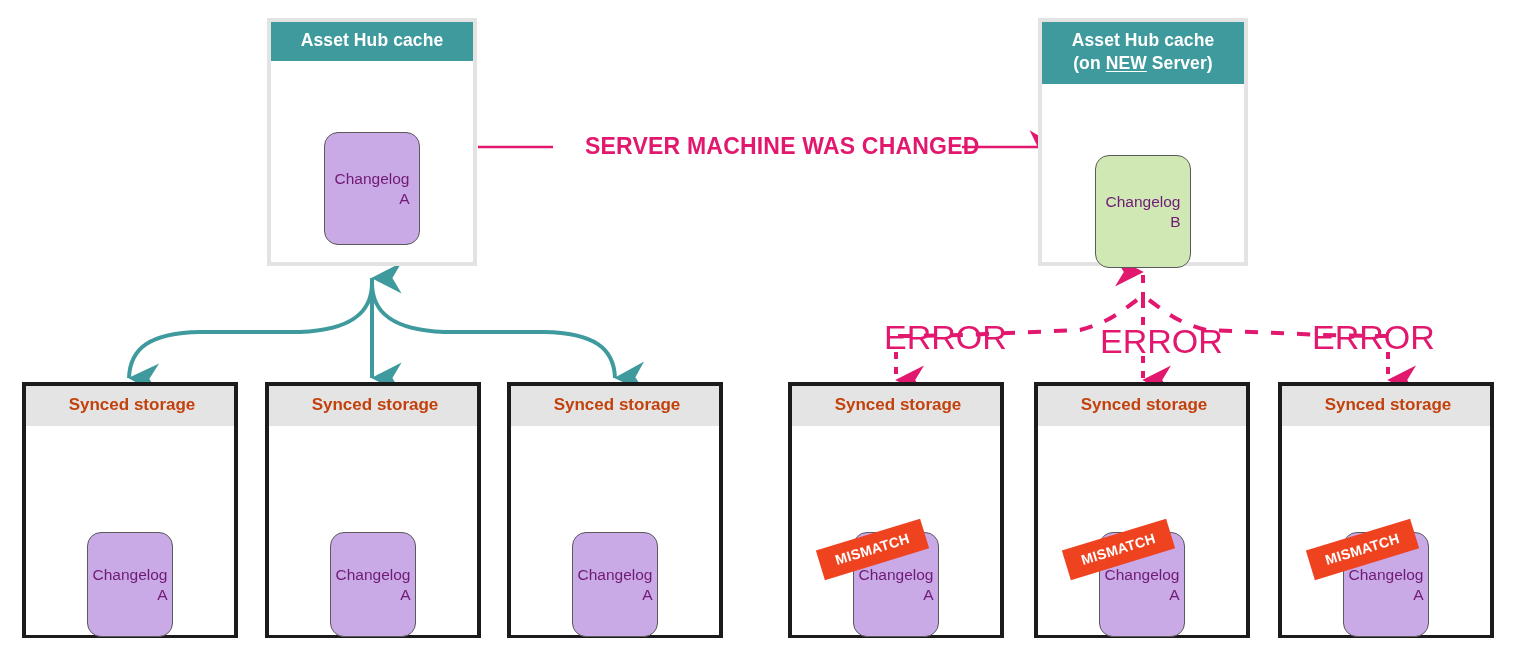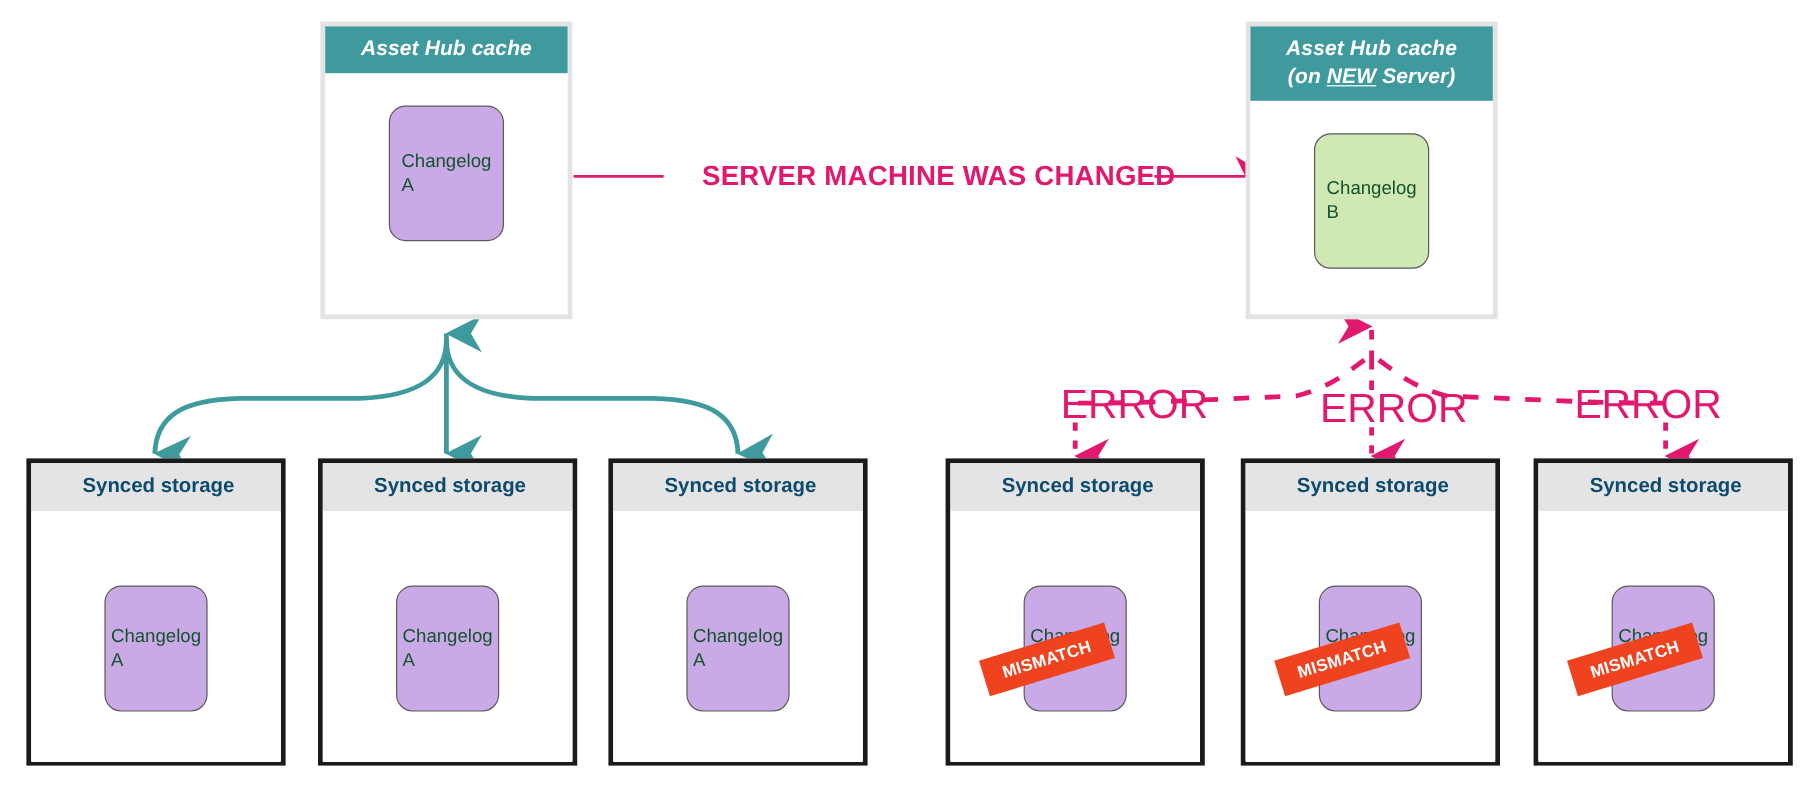--- a/index.html
+++ b/index.html
@@ -16,42 +16,42 @@
   
   .node{position:absolute;box-sizing:border-box;background:#ffffff;z-index:2;}
 
   
   .cache-box{border:4px solid #e3e3e3;}
   .cache-head{
     background:#3f9a9e;color:#ffffff;
     font-weight:bold;font-size:17.5px;line-height:23px;
     text-align:center;padding:7px 4px 9px 4px;
     letter-spacing:.1px;
-    font-style:italic;
   }
   .cache-head u{text-decoration:underline;text-underline-offset:2px;}
   .cache-body{position:relative;height:calc(100% - 62px);}
 
   
   .store-box{border:4px solid #1b1b1b;}
   .store-head{
-    background:#e4e4e4;color:#0c4a6e;
+    background:#e4e4e4;color:#c2410c;
     font-weight:bold;font-size:17px;line-height:22px;
     text-align:center;padding:8px 0 9px 4px;
     border-bottom:1px solid #e4e4e4;
   }
   .store-body{position:relative;height:calc(100% - 39px);background:#fff;}
 
   
   .chip{
     position:absolute;box-sizing:border-box;
     border:1.4px solid #5a5a5a;border-radius:14px;
     display:flex;align-items:center;justify-content:center;
-    text-align:left;font-size:15.5px;line-height:20px;color:#14532d;
+    text-align:right;font-size:15.5px;line-height:20px;color:#701a75;
     white-space:pre-line;
+    margin-top:44px;
   }
   .chip.purple{background:#c9a9e6;}
   .chip.green{background:#cfe8b4;}
 
   
   .chip-top{width:96px;height:113px;left:50%;margin-left:-48px;top:27px;}
   
   .chip-store{width:86px;height:105px;left:50%;margin-left:-43px;top:62px;}
 
   

